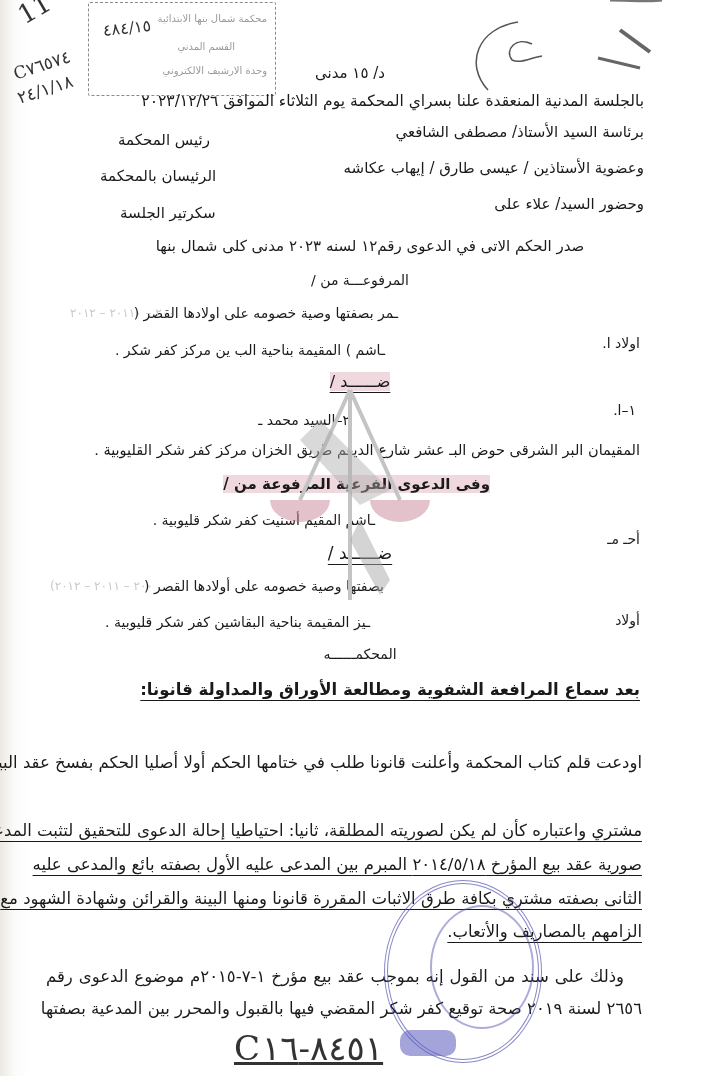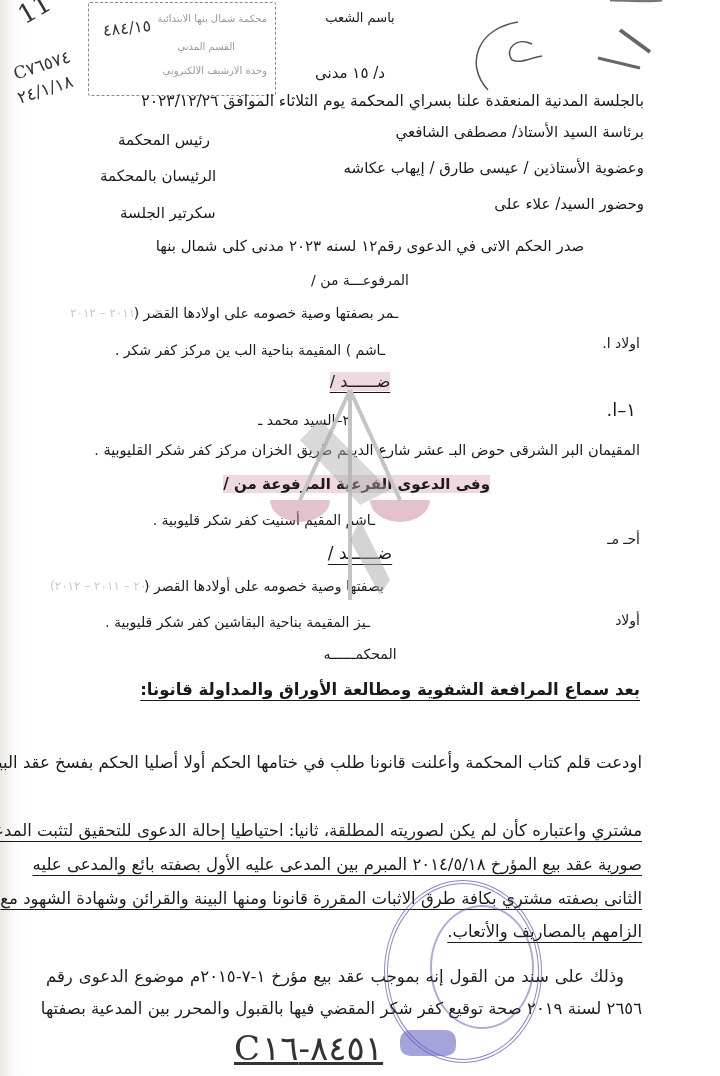--- a/index.html
+++ b/index.html
@@ -76,42 +76,41 @@
   <svg style="position:absolute; left:458px; top:14px;" width="120" height="80">
     <path d="M60 8 C20 14 6 50 30 76" stroke="#555" stroke-width="1.5" fill="none"></path>
     <path d="M74 30 C58 22 46 36 54 46 C62 50 72 44 84 42" stroke="#555" stroke-width="1.5" fill="none"></path>
   </svg>
   <svg style="position:absolute; left:590px; top:0px;" width="120" height="80">
     <path d="M20 0 C40 0 60 2 72 0" stroke="#777" stroke-width="3" fill="none"></path>
     <path d="M30 30 L60 52" stroke="#666" stroke-width="4" fill="none"></path>
     <path d="M8 58 L50 68" stroke="#666" stroke-width="3" fill="none"></path>
   </svg>
 
-  <div class="ln c" style="left:260px; width:200px; top:8px; font-size:13px;">باسم الشعب</div>
   <div class="ln c" style="left:270px; width:160px; top:63px; font-size:15px;">د/ ١٥ مدنى</div>
   <div class="ln" style="right:76px; top:91px; font-size:15.5px;">بالجلسة المدنية المنعقدة علنا بسراي المحكمة يوم الثلاثاء الموافق ٢٠٢٣/١٢/٢٦</div>
 
   <div class="ln" style="right:76px; top:122px;">برئاسة السيد الأستاذ/ مصطفى الشافعي</div>
   <div class="ln" style="left:118px; top:130px;">رئيس المحكمة</div>
   <div class="ln" style="right:76px; top:158px;">وعضوية الأستاذين / عيسى طارق / إيهاب عكاشه</div>
   <div class="ln" style="left:100px; top:166px;">الرئيسان بالمحكمة</div>
   <div class="ln" style="right:76px; top:194px;">وحضور السيد/ علاء على</div>
   <div class="ln" style="left:120px; top:203px;">سكرتير الجلسة</div>
 
   <div class="ln c" style="left:120px; width:500px; top:236px;">صدر الحكم الاتى في الدعوى رقم١٢ لسنه ٢٠٢٣ مدنى كلى شمال بنها</div>
 
   <div class="ln c" style="left:260px; width:200px; top:270px; font-size:14px;">المرفوعـــة من /</div>
   <div class="ln" style="right:322px; top:303px; font-size:14px;">ـمر بصفتها وصية خصومه على اولادها القصر (</div>
   <div class="ln redact" style="left:70px; top:303px; font-size:12px;">٢٠٠ – ٢٠١١٠ – ٢٠١٢</div>
   <div class="ln" style="right:80px; top:333px; font-size:14px;">اولاد ا.</div>
   <div class="ln" style="right:335px; top:340px; font-size:14px;">ـاشم ) المقيمة بناحية الب    ين مركز كفر شكر .</div>
 
   <div class="ln c u" style="left:280px; width:160px; top:372px; font-size:16px;"><span class="pink">ضــــــد /</span></div>
 
-  <div class="ln" style="right:84px; top:400px; font-size:18px;">١–ا.</div>
+  <div class="ln" style="right:84px; top:400px; font-size:14px;">١–ا.</div>
   <div class="ln" style="right:370px; top:410px; font-size:14px;">٢–السيد محمد ـ</div>
   <div class="ln" style="right:80px; top:440px; font-size:14.5px;">المقيمان البر الشرقى حوض البـ عشر شارع الديغم طريق الخزان مركز كفر شكر القليوبية .</div>
 
   <div class="ln c bold" style="left:230px; width:260px; top:474px; font-size:15px;"><span class="pink">وفى الدعوى الفرعية المرفوعة من /</span></div>
   <div class="ln" style="right:80px; top:529px; font-size:14px;">أحـ مـ</div>
   <div class="ln" style="right:345px; top:510px; font-size:14px;">ـاشم المقيم أسنيت كفر شكر قليوبية .</div>
 
   <div class="ln c u" style="left:280px; width:160px; top:543px; font-size:17px;">ضــــــد /</div>
 
   <div class="ln" style="right:336px; top:576px; font-size:14px;">بصفتها وصية خصومه على أولادها القصر (</div>

